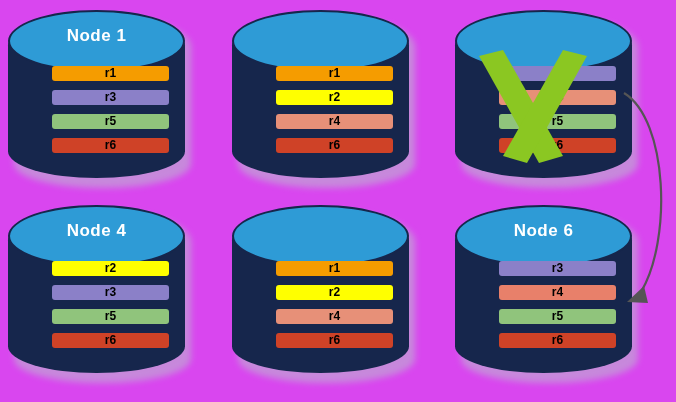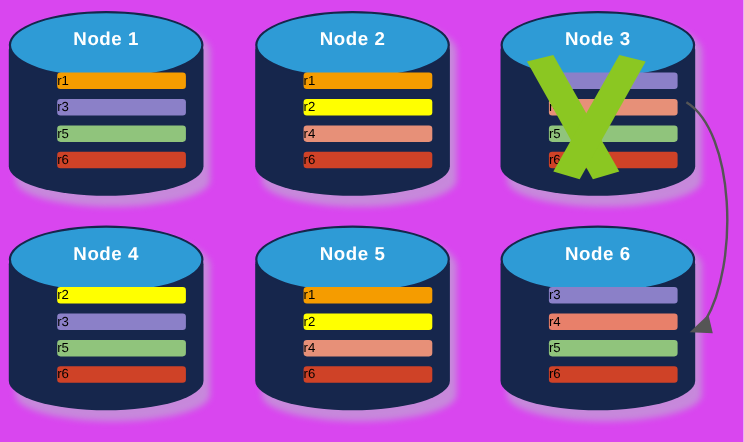--- a/index.html
+++ b/index.html
@@ -67,22 +67,23 @@
     position: absolute;
     left: 44px;
     top: 60px;
     width: 117px;
     z-index: 3;
   }
   .bar {
     height: 15px;
     margin-bottom: 9px;
     border-radius: 3px;
+    text-align: center;
     font-size: 12px;
-    font-weight: normal;
+    font-weight: bold;
     color: #000000;
     line-height: 15px;
   }
   .bar:last-child { margin-bottom: 0; }
 
   .xmark {
     position: absolute;
     left: 0;
     top: 0;
     width: 183px;
@@ -115,34 +116,32 @@
       <div class="bar" style="background:#8b80c8;">r3</div>
       <div class="bar" style="background:#90c47c;">r5</div>
       <div class="bar" style="background:#cf4227;">r6</div>
     </div>
   </div>
 
   <div class="node" style="left:232px; top:6px;">
     <div class="cyl-shadow"></div>
     <div class="cyl-body"></div>
     <div class="cyl-top"></div>
-    <div class="node-title">Node  2</div>
     <div class="bars">
       <div class="bar" style="background:#f59c00;">r1</div>
       <div class="bar" style="background:#ffff00;">r2</div>
       <div class="bar" style="background:#e79078;">r4</div>
       <div class="bar" style="background:#cf4227;">r6</div>
     </div>
   </div>
 
   <div class="node" style="left:455px; top:6px;">
     <div class="cyl-shadow"></div>
     <div class="cyl-body"></div>
     <div class="cyl-top"></div>
-    <div class="node-title">Node  3</div>
     <div class="bars">
       <div class="bar" style="background:#8b80c8;">r3</div>
       <div class="bar" style="background:#e79078;">r4</div>
       <div class="bar" style="background:#90c47c;">r5</div>
       <div class="bar" style="background:#cf4227;">r6</div>
     </div>
     <svg class="xmark" viewBox="0 0 183 182">
       <g fill="#8bc722">
         <polygon points="24,50 48,44 108,150 84,157"></polygon>
         <polygon points="108,44 132,50 72,157 48,150"></polygon>
@@ -160,21 +159,20 @@
       <div class="bar" style="background:#8b80c8;">r3</div>
       <div class="bar" style="background:#90c47c;">r5</div>
       <div class="bar" style="background:#cf4227;">r6</div>
     </div>
   </div>
 
   <div class="node" style="left:232px; top:201px;">
     <div class="cyl-shadow"></div>
     <div class="cyl-body"></div>
     <div class="cyl-top"></div>
-    <div class="node-title">Node  5</div>
     <div class="bars">
       <div class="bar" style="background:#f59c00;">r1</div>
       <div class="bar" style="background:#ffff00;">r2</div>
       <div class="bar" style="background:#e79078;">r4</div>
       <div class="bar" style="background:#cf4227;">r6</div>
     </div>
   </div>
 
   <div class="node" style="left:455px; top:201px;padding-left:12px;">
     <div class="cyl-shadow"></div>

